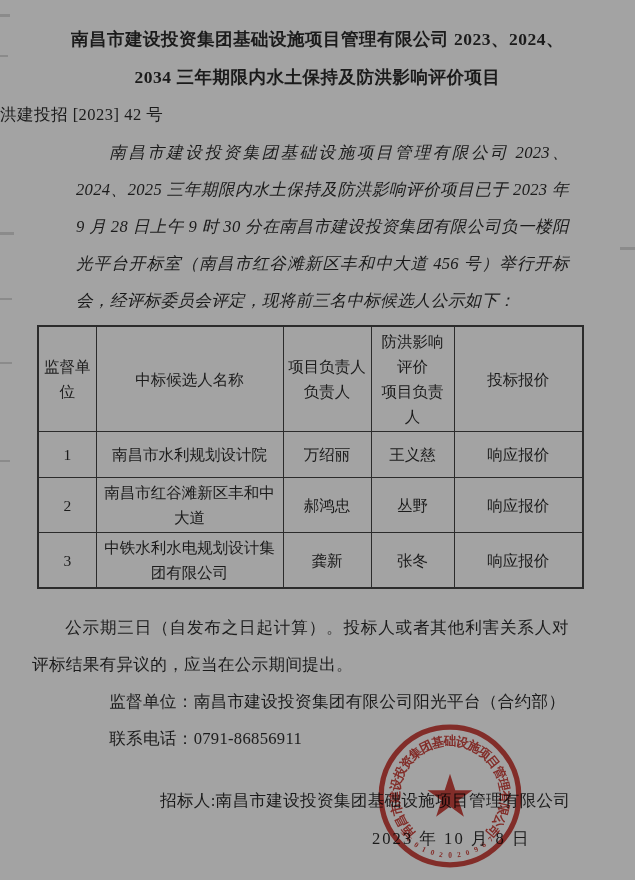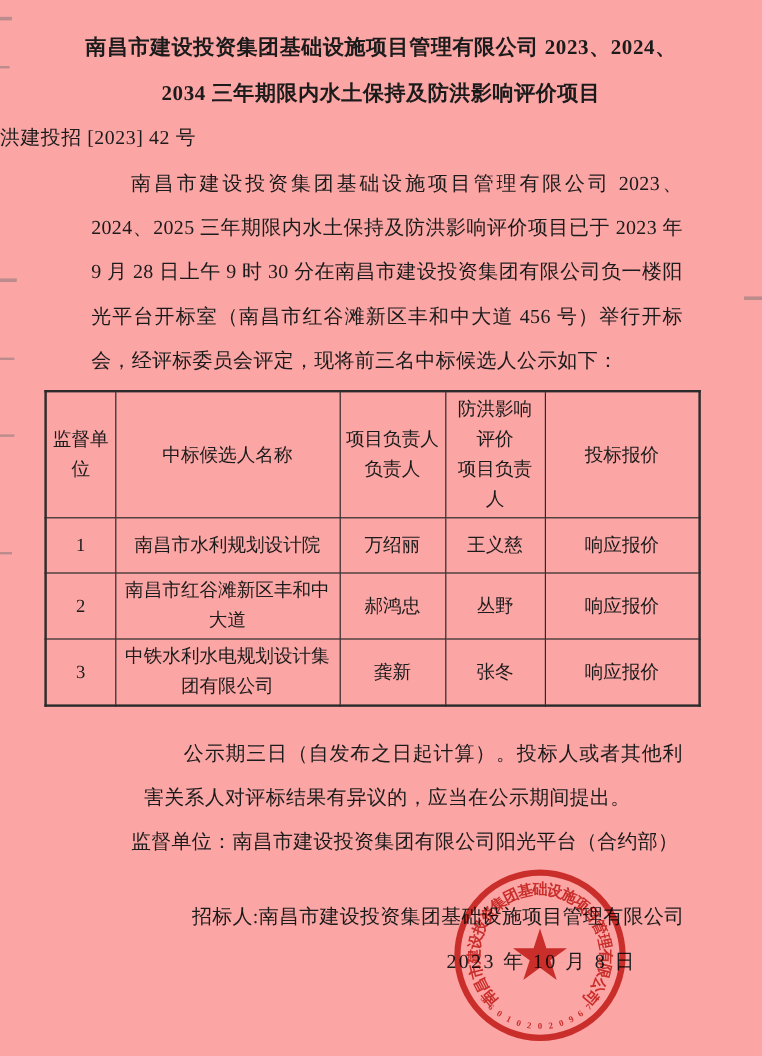--- a/index.html
+++ b/index.html
@@ -1,56 +1,56 @@
 <!DOCTYPE html>
 <html><head>
 <meta charset="utf-8">
 <style>
   html,body { margin:0; padding:0; background:#e8e8e6; }
   .page {
     position:relative;
     width:635px; height:880px;
     margin:0 auto;
-    background:#fca5a5;
+    background:#a3a3a3;
     overflow:hidden;
     font-family:"Liberation Serif","DejaVu Serif",serif;
     color:#1b1b1b;
   }
   .title-block { padding-top:20px; text-align:center; }
   .title-line {
     font-size:17.5px; font-weight:700;
     line-height:38px; letter-spacing:0.5px;
   }
   .doc-number {
     text-align:left; font-size:16.5px; font-weight:400;
     line-height:38px; letter-spacing:0.5px;
   }
   .body-para {
     margin:0 66px 0 76px;
     font-size:16.6px; line-height:37px;
-    text-align:justify; text-indent:2em; letter-spacing:0.3px;
+    text-align:justify; text-indent:2em; letter-spacing:0.3px;font-style:italic;
   }
   table.candidates {
     border-collapse:collapse; table-layout:fixed;
     width:545px; margin:6px 0 0 37px;
     border:2px solid #2b2b2b;
   }
   table.candidates td, table.candidates th {
     border:1.5px solid #2b2b2b;
     text-align:center; vertical-align:middle;
     font-size:15.5px; font-weight:400;
     line-height:25px; padding:2px 3px;
   }
   table.candidates th { white-space:pre-line; }
   tr.hdr    { height:56px; }
   tr.row-1  { height:46px; }
   tr.row-2  { height:54px; }
   tr.row-3  { height:54px; }
   .notice-para {
-    margin:20px 66px 0 120px;
+    margin:20px 66px 0 32px;
     font-size:16.6px; line-height:37px;
     text-align:justify; text-indent:2em; letter-spacing:0.3px;
   }
   .info-line {
     margin:0 66px 0 76px;
     font-size:16.6px; line-height:37px;
     text-indent:2em; letter-spacing:0.3px;
   }
   .bidder-line {
     margin:25px 0 0 160px;
@@ -120,20 +120,21 @@
         <td>中铁水利水电规划设计集团有限公司</td>
         <td>龚新</td>
         <td>张冬</td>
         <td>响应报价</td>
       </tr>
     </tbody>
   </table>
 
   <div class="notice-para">公示期三日（自发布之日起计算）。投标人或者其他利害关系人对评标结果有异议的，应当在公示期间提出。</div>
   <div class="info-line">监督单位：南昌市建设投资集团有限公司阳光平台（合约部）</div>
+  <div class="info-line">联系电话：0791-86856911</div>
   <div class="bidder-line">招标人:南昌市建设投资集团基础设施项目管理有限公司</div>
   <div class="date-line">2023 年 10 月 8 日</div>
 
   <svg class="seal" viewBox="0 0 200 200">
     <circle cx="100" cy="100" r="93" fill="none" stroke-width="7" stroke="#c8362f"></circle>
     <g font-weight="bold" fill="#c8362f">
         <text transform="translate(43.3 147.6) rotate(-130.0)" text-anchor="middle" dominant-baseline="central" font-size="17">南</text>
         <text transform="translate(34.1 133.6) rotate(-117.0)" text-anchor="middle" dominant-baseline="central" font-size="17">昌</text>
         <text transform="translate(28.2 117.9) rotate(-104.0)" text-anchor="middle" dominant-baseline="central" font-size="17">市</text>
         <text transform="translate(26.0 101.3) rotate(-91.0)" text-anchor="middle" dominant-baseline="central" font-size="17">建</text>

